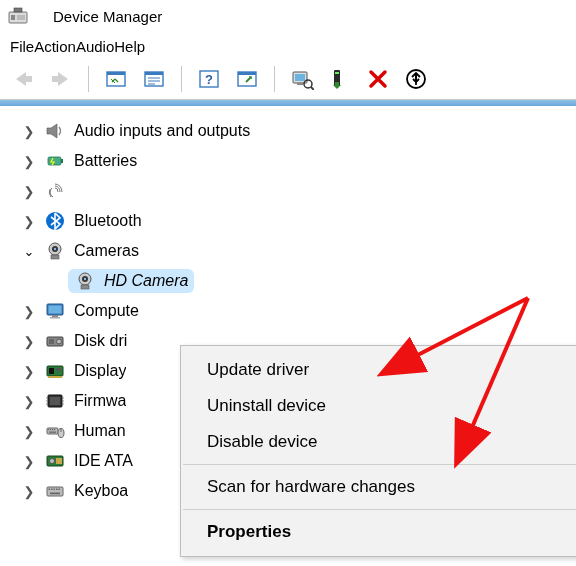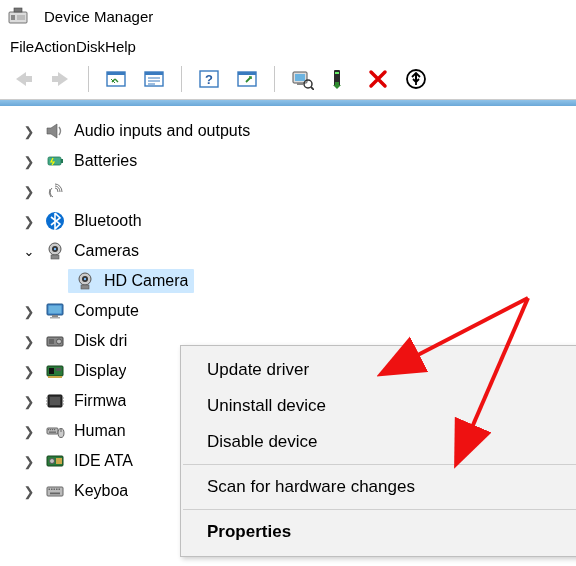--- a/index.html
+++ b/index.html
@@ -10,21 +10,21 @@
     background: #fff;
     color: #000;
     width: 576px;
     height: 566px;
     overflow: hidden;
     position: relative;
   }
   .titlebar {
     display: flex;
     align-items: center;
-    gap: 16px;
+    gap: 25px;
     padding: 6px 8px 8px 8px;
     height: 34px;
   }
   .titlebar .app-icon {
     width: 20px; height: 20px;
     display: inline-flex; align-items: center; justify-content: center;
   }
   .title-text { font-size: 15px; }
   .menubar {
     display: flex;
@@ -76,22 +76,22 @@
   .dev-icon {
     width: 22px; height: 22px;
     display: inline-flex; align-items: center; justify-content: center;
     margin: 0 8px 0 4px;
   }
   .row .label { white-space: nowrap; overflow: hidden; }
   .child { padding-left: 28px; }
   .selected {
     background: #cce8ff;
     padding: 1px 6px 1px 2px;
-    border-radius: 1px;
-    display: inline-flex; align-items: center;
+    border-radius: 6px;
+    display: inline-flex; align-items: center; font-style: italic;
   }
   .context-menu {
     position: absolute;
     left: 180px;
     top: 345px;
     width: 440px;
     background: #f2f2f2;
     border: 1px solid #bfbfbf;
     box-shadow: 2px 2px 5px rgba(0,0,0,0.2);
     padding: 6px 0;
@@ -122,21 +122,21 @@
       <rect x="3" y="9" width="4" height="5" fill="#888"></rect>
       <rect x="9" y="9" width="8" height="5" fill="#bbb"></rect>
     </svg>
   </span>
   <span class="title-text">Device Manager</span>
 </div>
 
 <div class="menubar">
   <span>File</span>
   <span>Action</span>
-  <span>Disk</span>
+  <span>Audio</span>
   <span>Help</span>
 </div>
 
 <div class="toolbar">
   <span class="tb-btn disabled">
     <svg width="22" height="20" viewBox="0 0 22 20">
         <path d="M14 3 L4 10 L14 17 Z M14 7 H20 V13 H14 Z" fill="#999"></path>
       </svg>
   </span>
   <span class="tb-btn disabled">

